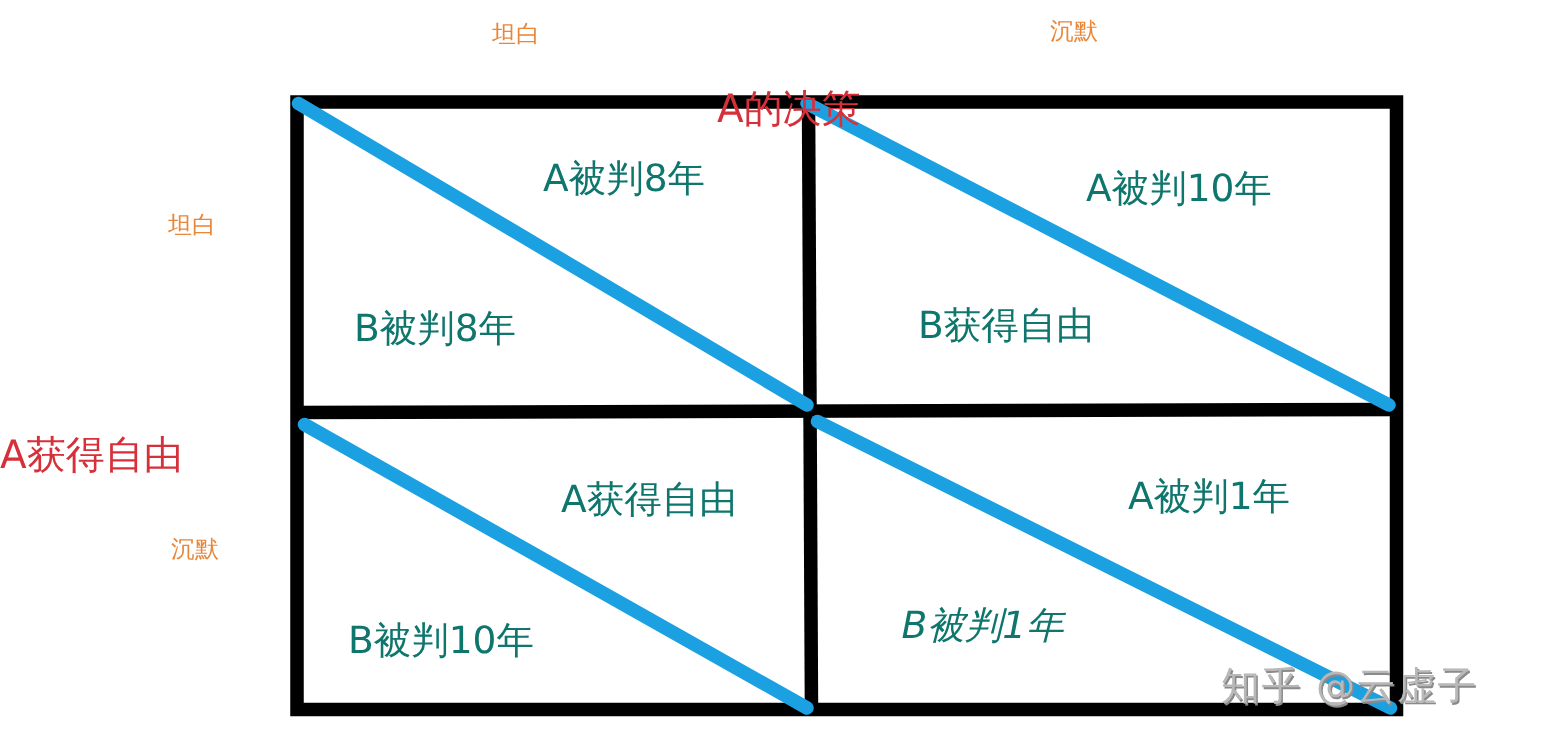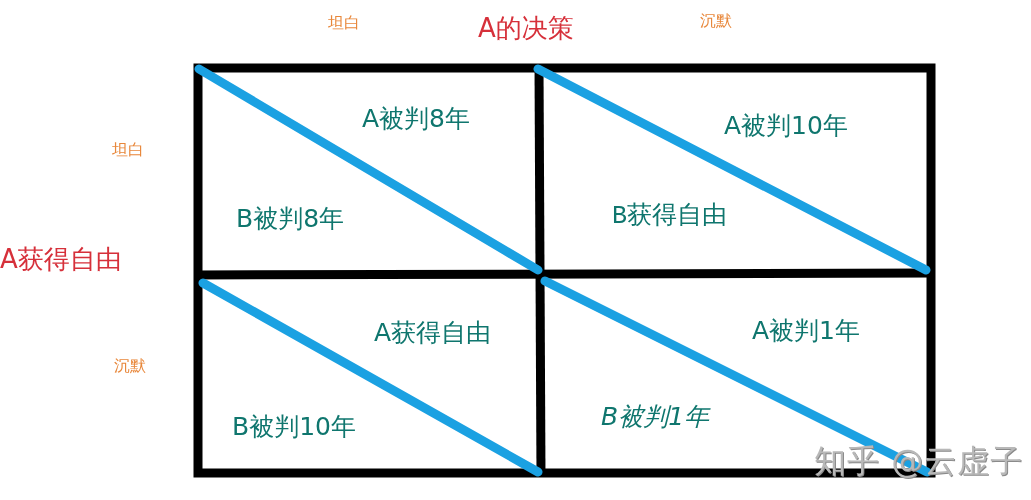--- a/index.html
+++ b/index.html
@@ -13,25 +13,25 @@
       position: relative;
       overflow: hidden;
       font-family: "DejaVu Sans", "Liberation Sans", sans-serif;
     }
     .label {
       position: absolute;
       white-space: nowrap;
       line-height: 1;
     }
     .orange { color: #e8873a; font-size: 16px; }
-    .red { color: #d6303a; font-size: 26px; }
+    .red { color: #d6303a; font-size: 26px; margin-top: 45px; }
     .green { color: #0f766e; font-size: 25px; }
     .watermark {
       color: #b8b8b8;
-      font-size: 32px;
+      font-size: 26px;
       text-shadow: 1px 1px 0 #8a8a8a;
       letter-spacing: 1px;
     }
     svg.grid {
       position: absolute;
       left: 0;
       top: 0;
     }
   </style>
 </head>
@@ -56,21 +56,21 @@
 <div class="label orange" style="left:700px; top:13px;">沉默</div>
 
 <div class="label orange" style="left:112px; top:142px;">坦白</div>
 <div class="label red" style="left:0px; top:246px;">A获得自由</div>
 <div class="label orange" style="left:114px; top:358px;">沉默</div>
 
 <div class="label green" style="left:362px; top:106px;">A被判8年</div>
 <div class="label green" style="left:236px; top:206px;">B被判8年</div>
 
 <div class="label green" style="left:724px; top:113px;">A被判10年</div>
-<div class="label green" style="left:612px; top:204px;font-family:Liberation Mono, monospace;">B获得自由</div>
+<div class="label green" style="left:612px; top:204px;">B获得自由</div>
 
 <div class="label green" style="left:374px; top:320px;">A获得自由</div>
 <div class="label green" style="left:232px; top:402px;margin-top:12px;">B被判10年</div>
 
 <div class="label green" style="left:752px; top:318px;">A被判1年</div>
 <div class="label green" style="left:601px; top:404px;font-style:italic;">B被判1年</div>
 
 <div class="label watermark" style="left:814px; top:445px;">知乎 @云虚子</div>
 
 </body></html>

